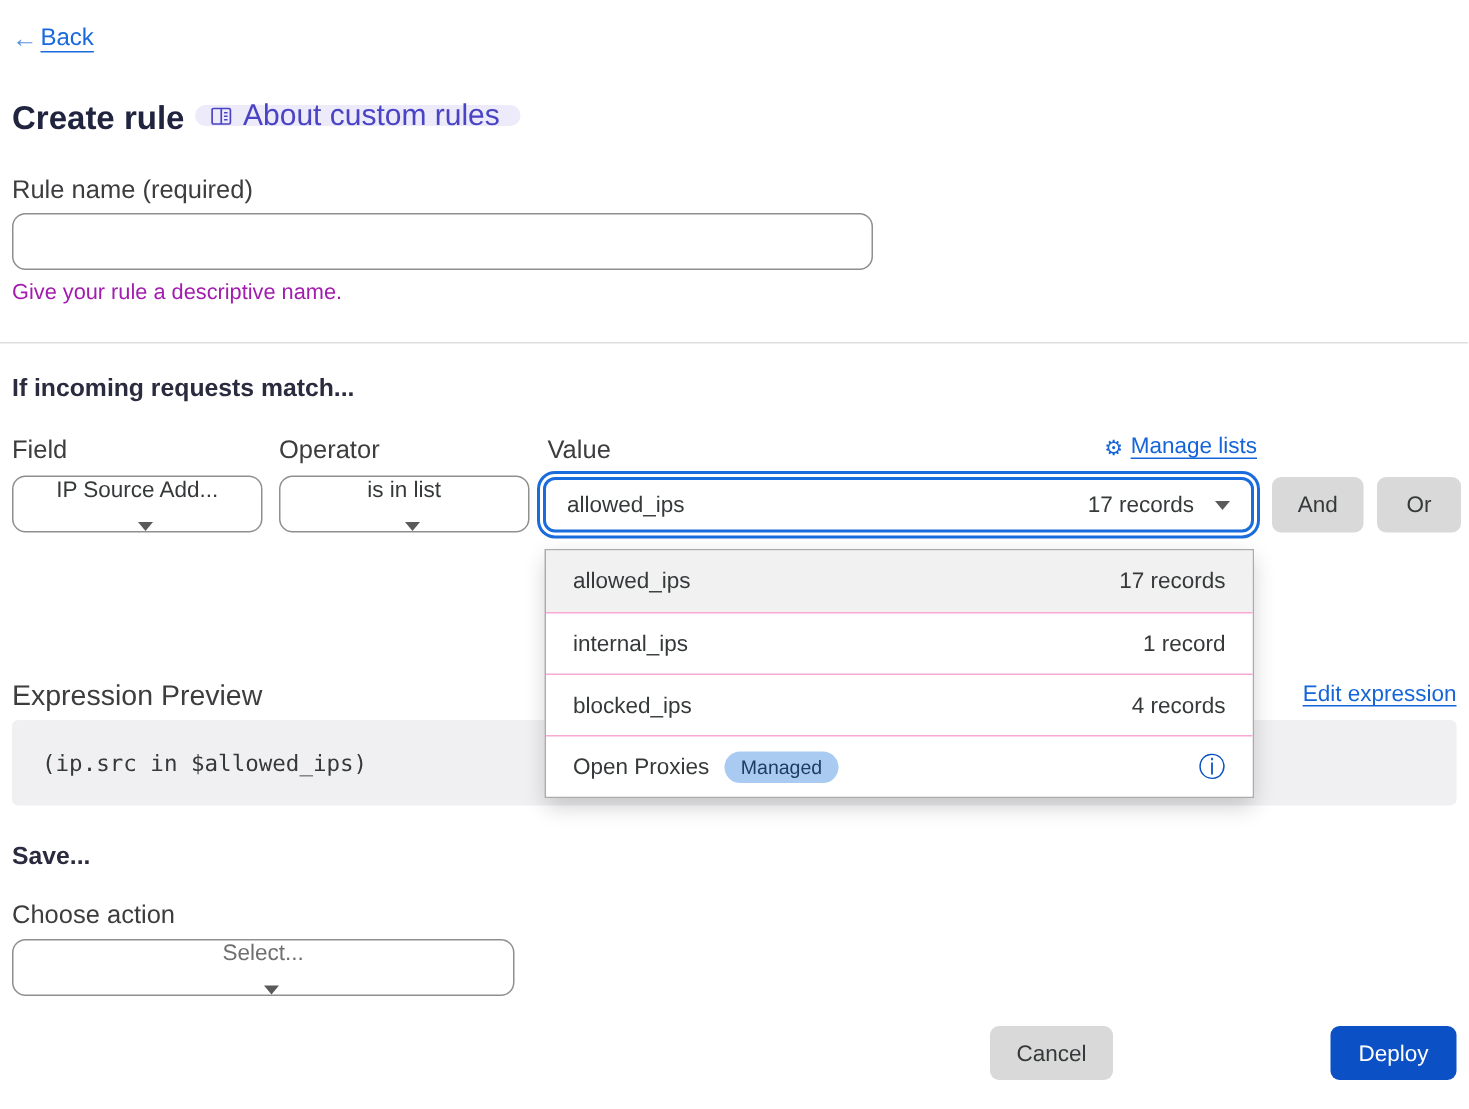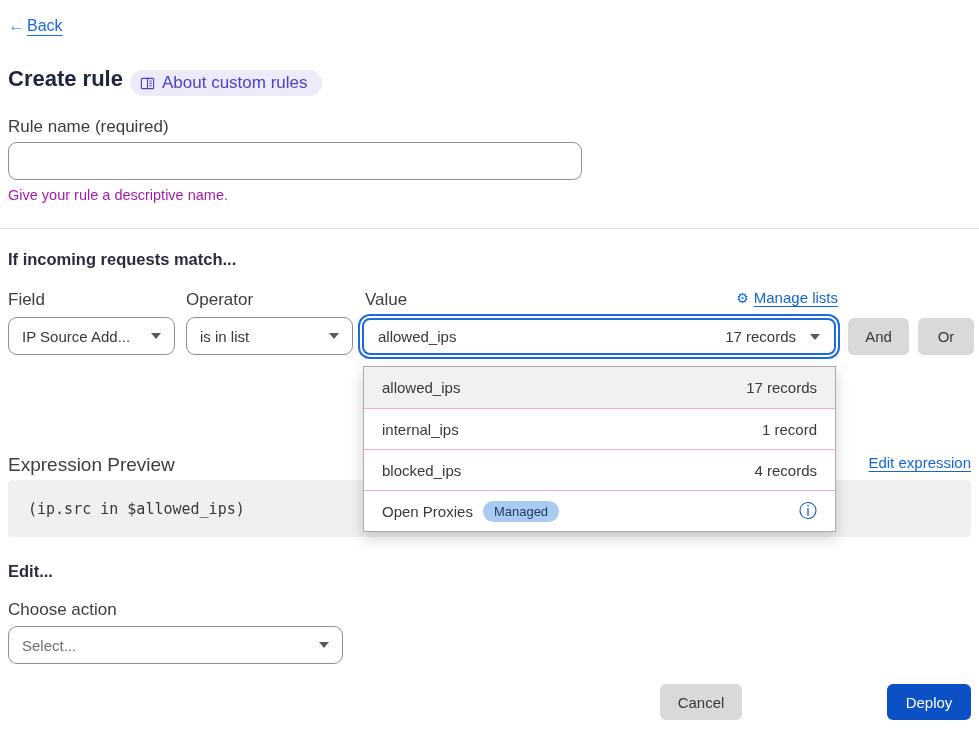--- a/index.html
+++ b/index.html
@@ -11,22 +11,22 @@
   a { text-decoration:none; }
 
   
   .back-link { position:absolute; left:8px; top:16px; font-size:16px; color:#186add; cursor:pointer; display:flex; align-items:center; }
   .back-link .arrow { margin-right:2px; font-size:17px; color:#5b93e3; }
   .back-link .back-text { text-decoration:underline; text-underline-offset:4px; }
 
   
   .page-title { position:absolute; left:8px; top:66px; font-size:22px; font-weight:bold; color:#21243f; }
   .about-badge {
-    position:absolute; left:130px; top:70px; height:26px; display:flex; align-items:center; gap:7px;
-    background:#edebfa; border-radius:13px; padding:0 14px 0 10px; font-size:17px; color:#4a43c4; cursor:pointer;
+    position:absolute; left:130px; top:70px; height:14px; display:flex; align-items:center; gap:7px;
+    background:#edebfa; border-radius:13px; padding:0 14px 0 10px; font-size:20px; color:#4a43c4; cursor:pointer;
   }
   .about-badge svg { display:block; }
 
   
   .field-label { position:absolute; font-size:17px; color:#3d3d3f; }
   .lbl-rule-name { left:8px; top:117px; }
   .rule-name-input {
     position:absolute; left:8px; top:142px; width:574px; height:38px;
     border:1px solid #8f8f8f; border-radius:9px; font-size:15px; padding:0 12px;
     font-family:"Liberation Sans", sans-serif; color:#36393a; background:#fff;
@@ -38,21 +38,21 @@
   .section-title { position:absolute; left:8px; font-size:16.5px; font-weight:bold; color:#2b2b40; }
   .match-title { top:250px; }
 
   .lbl-field { left:8px; top:290px; }
   .lbl-operator { left:186px; top:290px; }
   .lbl-value { left:365px; top:290px; }
 
   
   .select {
     position:absolute; height:38px; border:1px solid #8f8f8f; border-radius:9px; background:#fff;
-    display:flex; align-items:center; justify-content:space-between; padding:0 13px; font-size:15px; color:#36393a; cursor:pointer;
+    display:flex; align-items:center; justify-content:space-between; padding:0 13px; font-size:15px; color:#36393a; cursor:pointer;flex-direction:column;
   }
   .select-field { left:8px; top:317px; width:167px; }
   .select-operator { left:186px; top:317px; width:167px; }
   .chev { width:0; height:0; border-left:5px solid transparent; border-right:5px solid transparent; border-top:6px solid #5a5a5a; margin-left:10px; flex:none; }
 
   .value-combo {
     position:absolute; left:362px; top:318px; width:474px; height:37px;
     border:2px solid #1a6bdc; border-radius:8px; background:#fff;
     box-shadow:0 0 0 2px #ffffff, 0 0 0 4px #1a6bdc;
     display:flex; align-items:center; padding:0 14px; font-size:15px; cursor:pointer;
@@ -184,21 +184,21 @@
       <span class="info-icon">ⓘ</span>
     </div>
   </div>
 
   <div class="expr-label">Expression Preview</div>
   <a class="edit-expression">Edit expression</a>
   <div class="expr-box">
     <span class="expr-code">(ip.src in $allowed_ips)</span>
   </div>
 
-  <div class="section-title then-title">Edit...</div>
+  <div class="section-title then-title">Save...</div>
   <div class="field-label lbl-action">Choose action</div>
   <div class="select select-action">
     <span class="placeholder">Select...</span>
     <span class="chev"></span>
   </div>
 
   <button class="btn btn-gray cancel-btn">Cancel</button>
   <button class="btn btn-blue deploy-btn">Deploy</button>
 
 </div>

